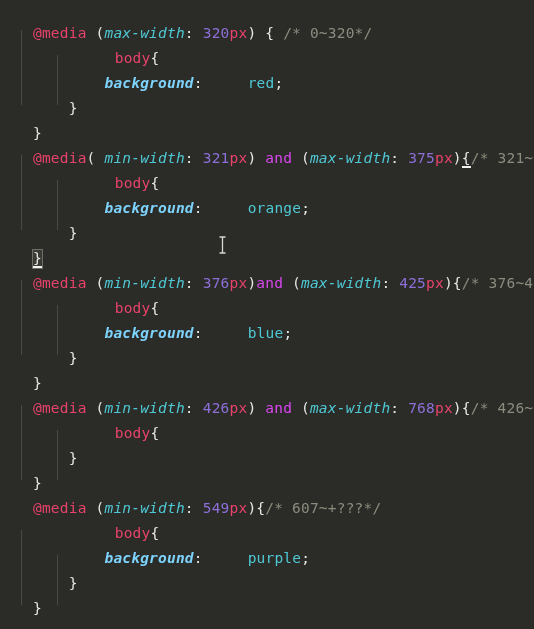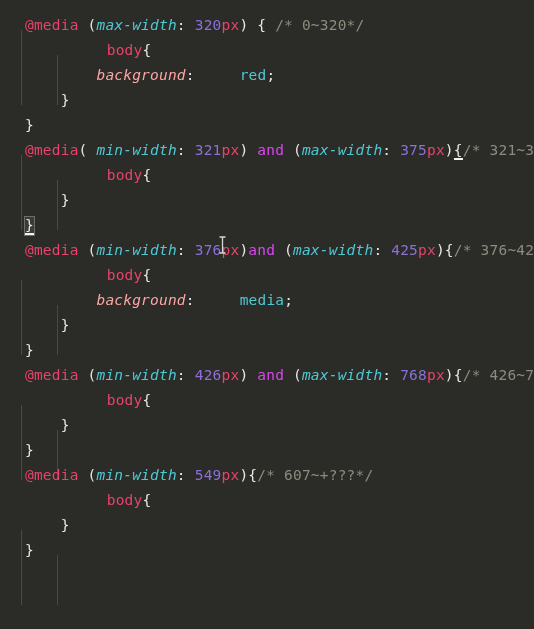--- a/index.html
+++ b/index.html
@@ -13,21 +13,21 @@
     height: 629px;
     overflow: hidden;
     font-family: "DejaVu Sans Mono", "Liberation Mono", monospace;
   }
 
   #editor {
     position: relative;
     width: 534px;
     height: 629px;
     background: #2b2b28;
-    padding: 8px;
+    padding: 16px;
     box-sizing: border-box;
   }
 
   
   .indent-guides {
     position: absolute;
     top: 0; left: 0;
     width: 534px;
     height: 629px;
     pointer-events: none;
@@ -50,21 +50,21 @@
     line-height: 25px;
     font-size: 14.5px;
     white-space: pre;
     letter-spacing: 0.2px;
   }
 
   
   .at-rule   { color: #e8436a; }            
   .kw        { color: #d946ef; }            
   .feature   { color: #4ec9d4; font-style: italic; }  
-  .prop      { color: #fca5a5; font-style: italic; }  
+  .prop      { color: #7dd3fc; font-style: italic; font-weight: bold; }  
   .selector  { color: #e8436a; margin-left: 46px; }            
   .value     { color: #4ec9d4; margin-left: 36px; }            
   .num       { color: #8d6fd8; }            
   .unit      { color: #e8436a; }            
   .punc      { color: #e6e6e6; }            
   .comment   { color: #8c8c7e; }            
 
   
   .brk-underline {
     border-bottom: 2px solid #f2f2f2;
@@ -106,33 +106,35 @@
     </div>
 
   <div class="code-lines">
       <div class="line"><span class="at-rule">@media</span><span class="punc"> (</span><span class="feature">max-width</span><span class="punc">: </span><span class="num">320</span><span class="unit">px</span><span class="punc">) { </span><span class="comment">/* 0~320*/</span></div>
       <div class="line"><span class="punc">    </span><span class="selector">body</span><span class="punc">{</span></div>
       <div class="line"><span class="punc">        </span><span class="prop">background</span><span class="punc">: </span><span class="value">red</span><span class="punc">;</span></div>
       <div class="line"><span class="punc">    }</span></div>
       <div class="line"><span class="punc">}</span></div>
       <div class="line"><span class="at-rule">@media</span><span class="punc">( </span><span class="feature">min-width</span><span class="punc">: </span><span class="num">321</span><span class="unit">px</span><span class="punc">) </span><span class="kw">and</span><span class="punc"> (</span><span class="feature">max-width</span><span class="punc">: </span><span class="num">375</span><span class="unit">px</span><span class="punc">)</span><span class="punc brk-underline">{</span><span class="comment">/* 321~375*/</span></div>
       <div class="line"><span class="punc">    </span><span class="selector">body</span><span class="punc">{</span></div>
+      <div class="line"><span class="punc">        </span><span class="prop">background</span><span class="punc">: </span><span class="value">orange</span><span class="punc">;</span></div>
       <div class="line"><span class="punc">    }</span></div>
       <div class="line"><span class="punc brk-box">}</span></div>
       <div class="line"><span class="at-rule">@media</span><span class="punc"> (</span><span class="feature">min-width</span><span class="punc">: </span><span class="num">376</span><span class="unit">px</span><span class="punc">)</span><span class="kw">and</span><span class="punc"> (</span><span class="feature">max-width</span><span class="punc">: </span><span class="num">425</span><span class="unit">px</span><span class="punc">){</span><span class="comment">/* 376~425*/</span></div>
       <div class="line"><span class="punc">    </span><span class="selector">body</span><span class="punc">{</span></div>
-      <div class="line"><span class="punc">        </span><span class="prop">background</span><span class="punc">: </span><span class="value">media</span><span class="punc">;</span></div>
+      <div class="line"><span class="punc">        </span><span class="prop">background</span><span class="punc">: </span><span class="value">blue</span><span class="punc">;</span></div>
       <div class="line"><span class="punc">    }</span></div>
       <div class="line"><span class="punc">}</span></div>
       <div class="line"><span class="at-rule">@media</span><span class="punc"> (</span><span class="feature">min-width</span><span class="punc">: </span><span class="num">426</span><span class="unit">px</span><span class="punc">) </span><span class="kw">and</span><span class="punc"> (</span><span class="feature">max-width</span><span class="punc">: </span><span class="num">768</span><span class="unit">px</span><span class="punc">){</span><span class="comment">/* 426~768*/</span></div>
       <div class="line"><span class="punc">    </span><span class="selector">body</span><span class="punc">{</span></div>
       <div class="line"><span class="punc">    }</span></div>
       <div class="line"><span class="punc">}</span></div>
       <div class="line"><span class="at-rule">@media</span><span class="punc"> (</span><span class="feature">min-width</span><span class="punc">: </span><span class="num">549</span><span class="unit">px</span><span class="punc">){</span><span class="comment">/* 607~+???*/</span></div>
       <div class="line"><span class="punc">    </span><span class="selector">body</span><span class="punc">{</span></div>
+      <div class="line"><span class="punc">        </span><span class="prop">background</span><span class="punc">: </span><span class="value">purple</span><span class="punc">;</span></div>
       <div class="line"><span class="punc">    }</span></div>
       <div class="line"><span class="punc">}</span></div>
     </div>
 
   <svg id="mouse-cursor" viewBox="0 0 9 18" xmlns="http://www.w3.org/2000/svg" style="left: 218px; top: 236px;">
     <path d="M1.5 1 H7.5 M4.5 1 V17 M1.5 17 H7.5" stroke="#d8d8d0" stroke-width="1.3" fill="none"></path>
   </svg>
 
 </div>
 

